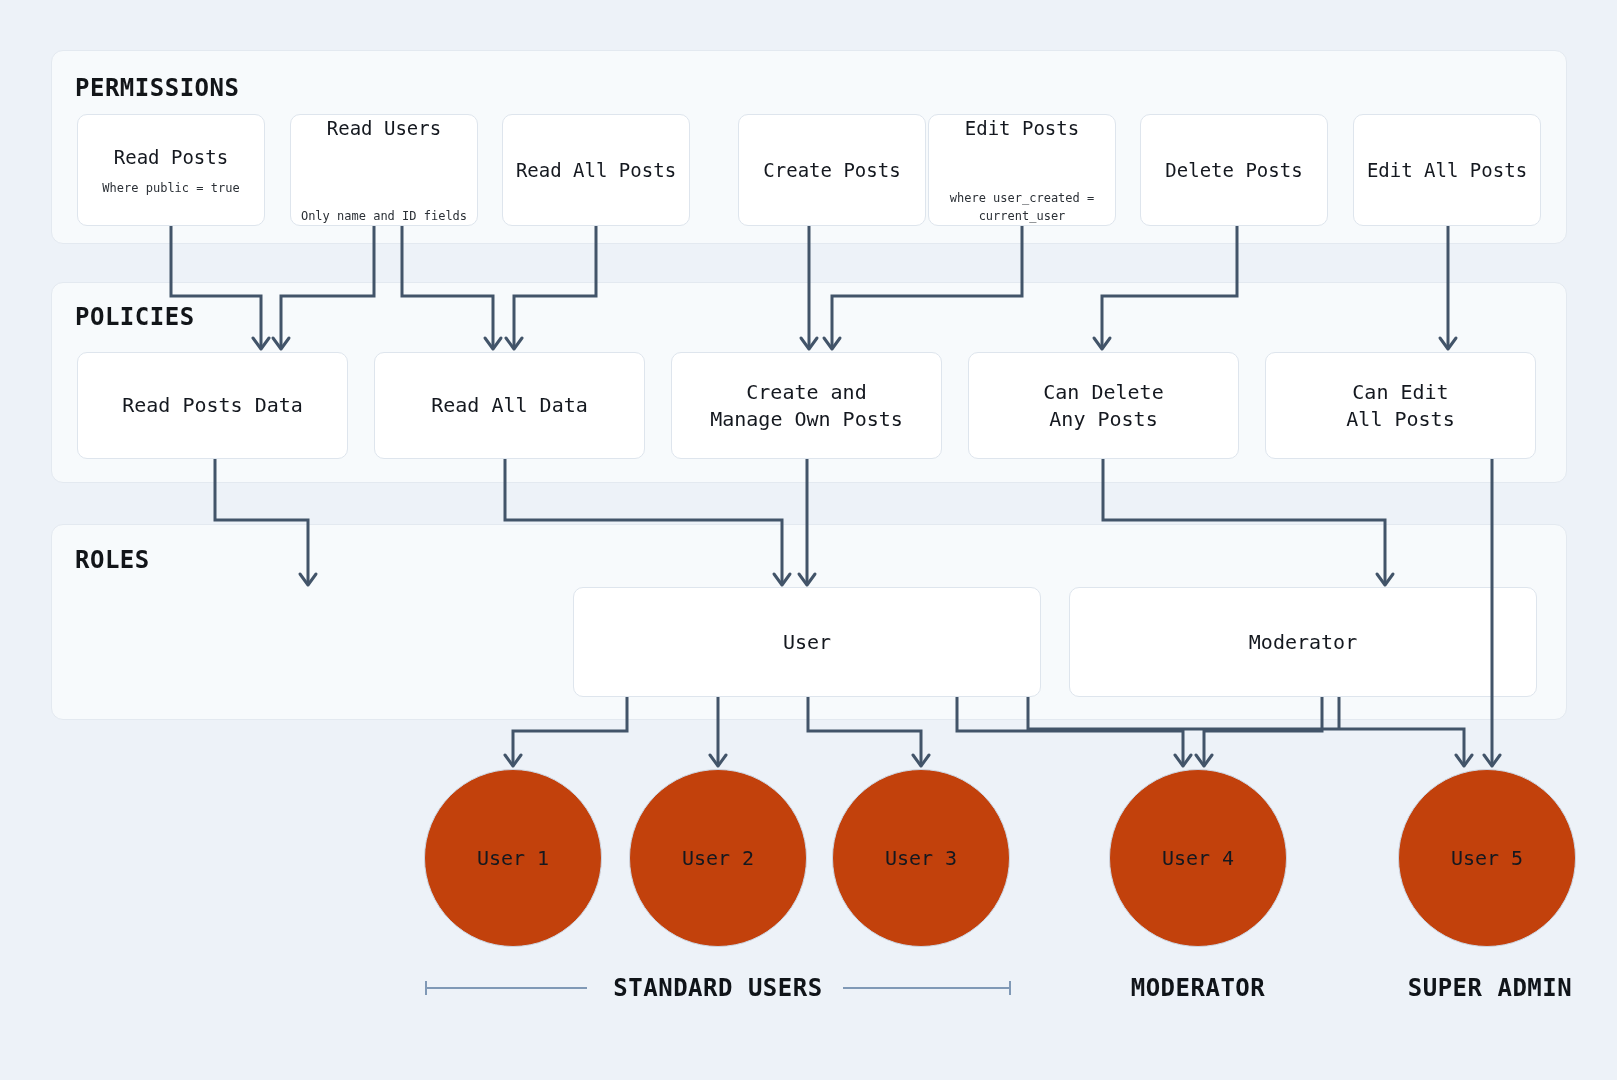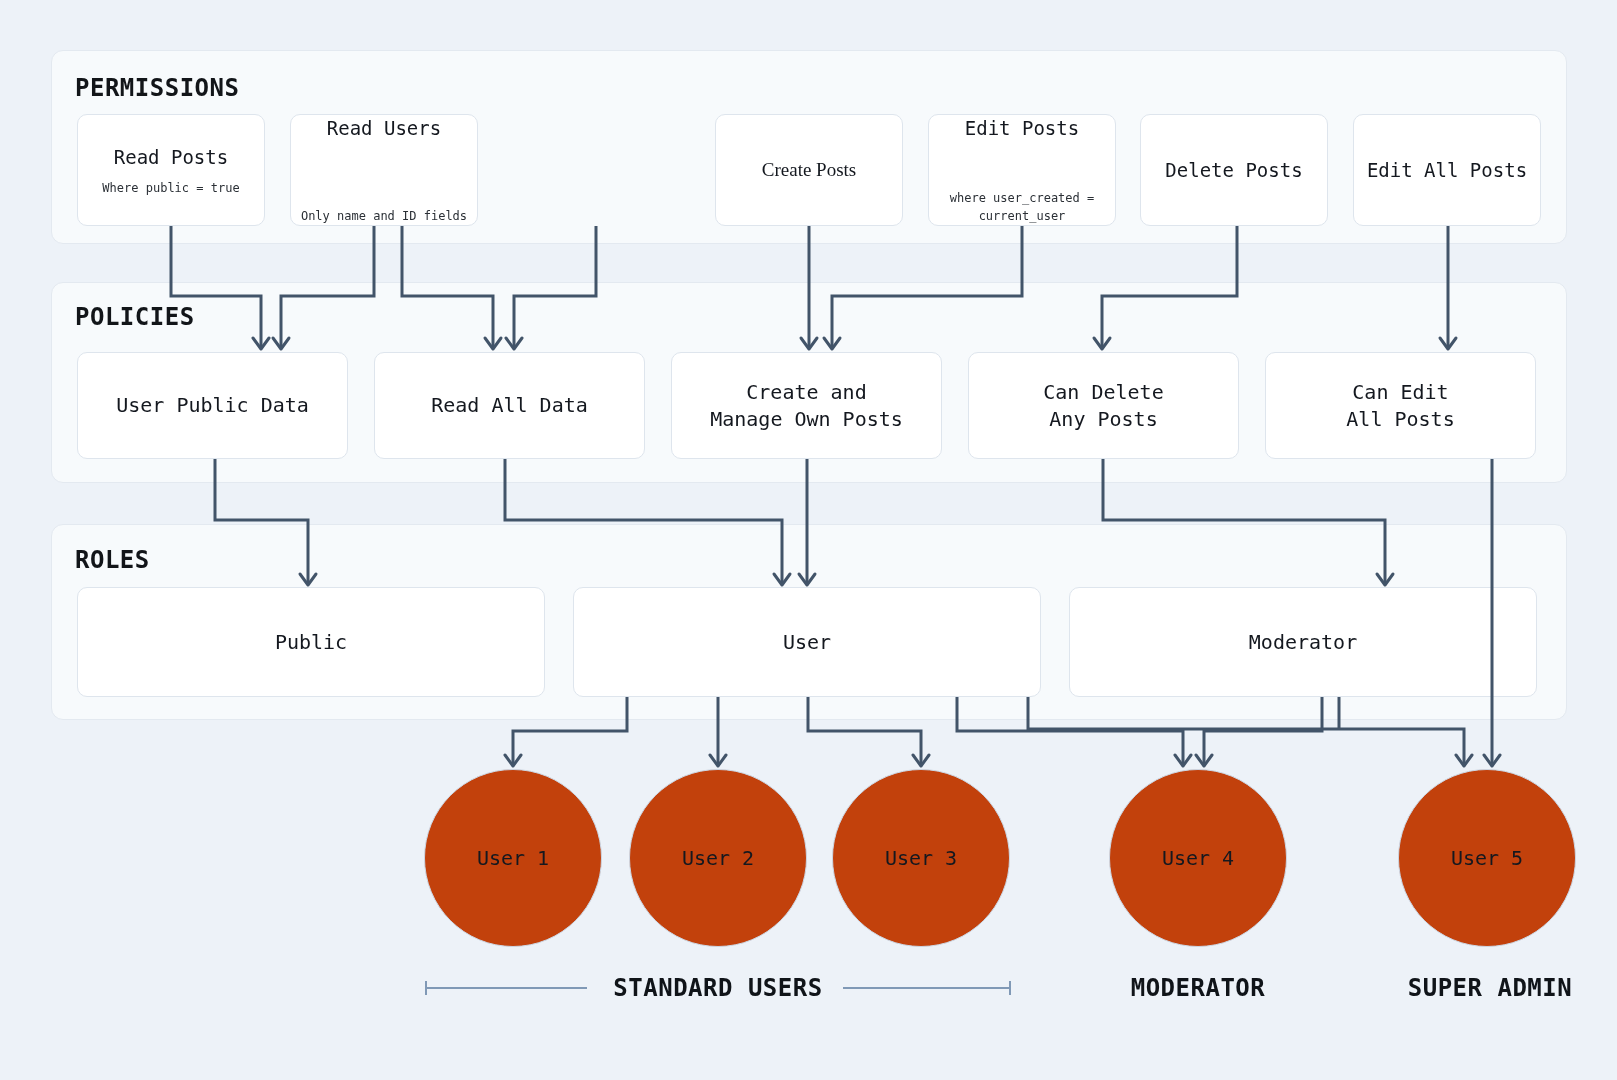--- a/index.html
+++ b/index.html
@@ -56,42 +56,46 @@
   <div class="panel-title" style="top:74px;">PERMISSIONS</div>
 
   <div class="node perm-box" style="left:77px;">
     <div class="perm-title">Read Posts</div>
     <div class="perm-sub">Where public = true</div>
   </div>
   <div class="node perm-box" style="left:290px;justify-content:space-between;">
     <div class="perm-title">Read Users</div>
     <div class="perm-sub">Only name and ID fields</div>
   </div>
-  <div class="node perm-box" style="left:715px;font-family:Liberation Serif, serif;">
+  <div class="node perm-box" style="left:502px;">
+    <div class="perm-title">Read All Posts</div>
+
+  </div>
+  <div class="node perm-box" style="left:738px;">
     <div class="perm-title">Create Posts</div>
 
   </div>
   <div class="node perm-box" style="left:928px;gap:48px;">
     <div class="perm-title">Edit Posts</div>
     <div class="perm-sub">where user_created = current_user</div>
   </div>
   <div class="node perm-box" style="left:1140px;">
     <div class="perm-title">Delete Posts</div>
 
   </div>
   <div class="node perm-box" style="left:1353px;">
     <div class="perm-title">Edit All Posts</div>
 
   </div>
 
   <div class="panel" style="top:282px;height:201px;"></div>
   <div class="panel-title" style="top:303px;">POLICIES</div>
 
   <div class="node pol-box" style="left:77px;">
-    <div class="pol-line">User Public Data</div>
+    <div class="pol-line">Read Posts Data</div>
 
   </div>
   <div class="node pol-box" style="left:671px;">
     <div class="pol-line">Create and</div>
     <div class="pol-line">Manage Own Posts</div>
   </div>
   <div class="node pol-box" style="left:374px;">
     <div class="pol-line">Read All Data</div>
 
   </div>
@@ -100,23 +104,20 @@
     <div class="pol-line">Any Posts</div>
   </div>
   <div class="node pol-box" style="left:1265px;">
     <div class="pol-line">Can Edit</div>
     <div class="pol-line">All Posts</div>
   </div>
 
   <div class="panel" style="top:524px;height:196px;"></div>
   <div class="panel-title" style="top:546px;">ROLES</div>
 
-  <div class="node role-box" style="left:77px;">
-    <div>Public</div>
-  </div>
   <div class="node role-box" style="left:573px;">
     <div>User</div>
   </div>
   <div class="node role-box" style="left:1069px;">
     <div>Moderator</div>
   </div>
 
   <div class="user-circle" style="left:424px;">
     <div>User 1</div>
   </div>

